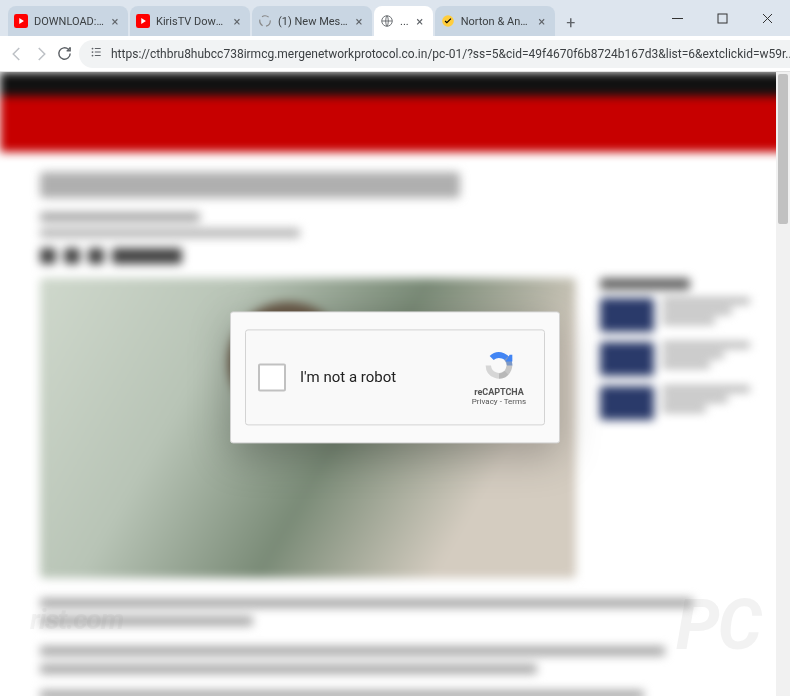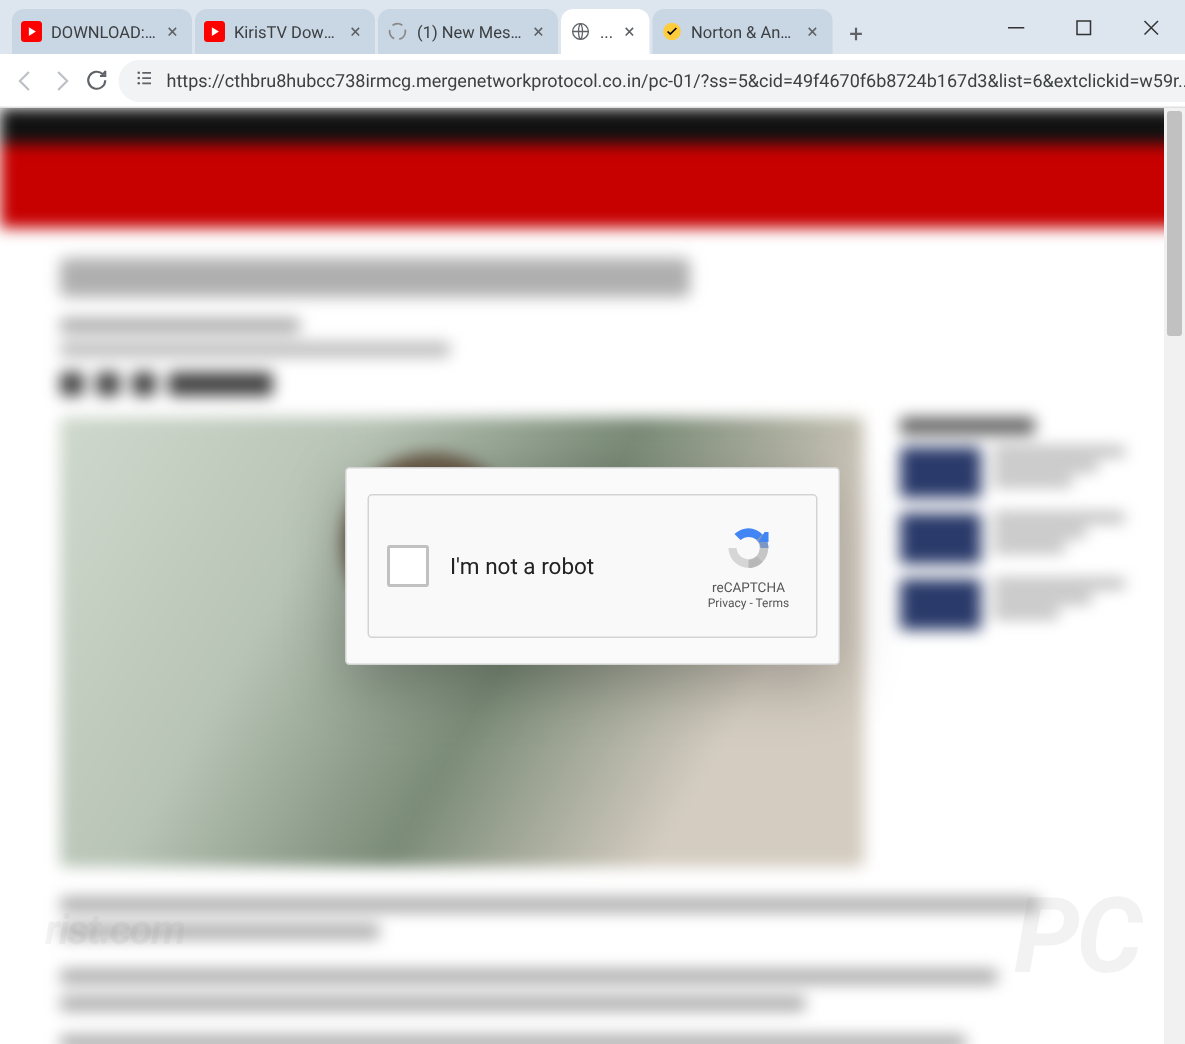--- a/index.html
+++ b/index.html
@@ -48,21 +48,21 @@
 .side-lines div { height: 6px; background: #aaa; border-radius: 2px; margin-bottom: 4px; }
 .para { height: 10px; background: #aaa; border-radius: 3px; margin: 8px 0; }
 
 
 .captcha { position: absolute; left: 50%; top: 50%; transform: translate(-50%, -55%); width: 330px; height: 132px; background: #fafafa; border: 1px solid #d3d3d3; border-radius: 3px; box-shadow: 0 12px 40px rgba(0,0,0,.25); display: flex; align-items: center; }
 .captcha-wrap { width: 300px; height: 96px; margin: 0 auto; background: #f9f9f9; border: 1px solid #d3d3d3; border-radius: 3px; display: flex; align-items: center; padding: 0 12px; justify-content: flex-end; }
 .chk { width: 28px; height: 28px; border: 2px solid #c1c1c1; border-radius: 2px; background: #fff; }
 .chk-label { margin-left: 14px; font-size: 15px; color: #222; flex: 1; }
 .rc-logo { width: 66px; text-align: center; }
 .rc-logo svg { width: 32px; height: 32px; }
-.rc-txt { font-size: 9px; color: #555; margin-top: 2px; }
+.rc-txt { font-size: 9px; color: #555; margin-top: 2px; font-weight: bold; }
 .rc-links { font-size: 8px; color: #555; }
 .rc-links span { cursor: pointer; }
 
 
 .vscroll { position: absolute; right: 0; top: 0; width: 14px; height: 100%; background: #f1f1f1; }
 .vthumb { position: absolute; right: 2px; top: 2px; width: 10px; height: 150px; background: #c1c1c1; border-radius: 2px; }
 
 
 .wm { position:absolute; right:30px; bottom:30px; font-size:70px; font-weight:700; color:rgba(150,150,150,.12); letter-spacing:-2px; font-style:italic;}
 .wm2 { position:absolute; left:30px; bottom:60px; font-size:28px; font-weight:700; color:rgba(150,150,150,.10); letter-spacing:-1px; font-style:italic;}

